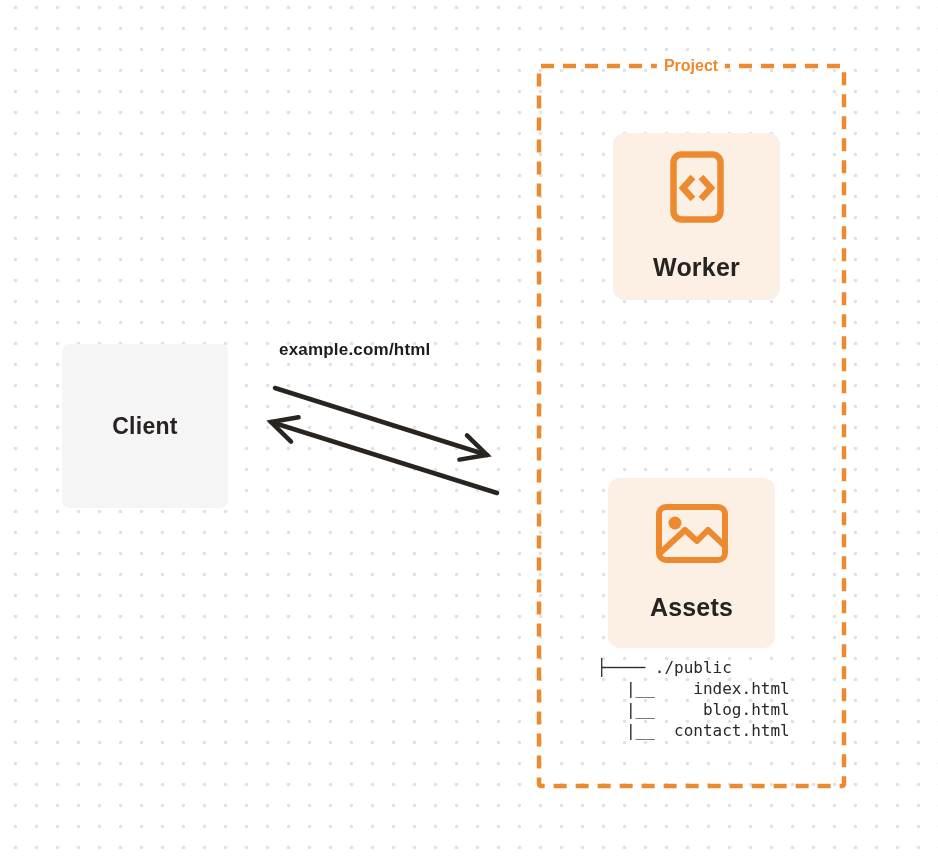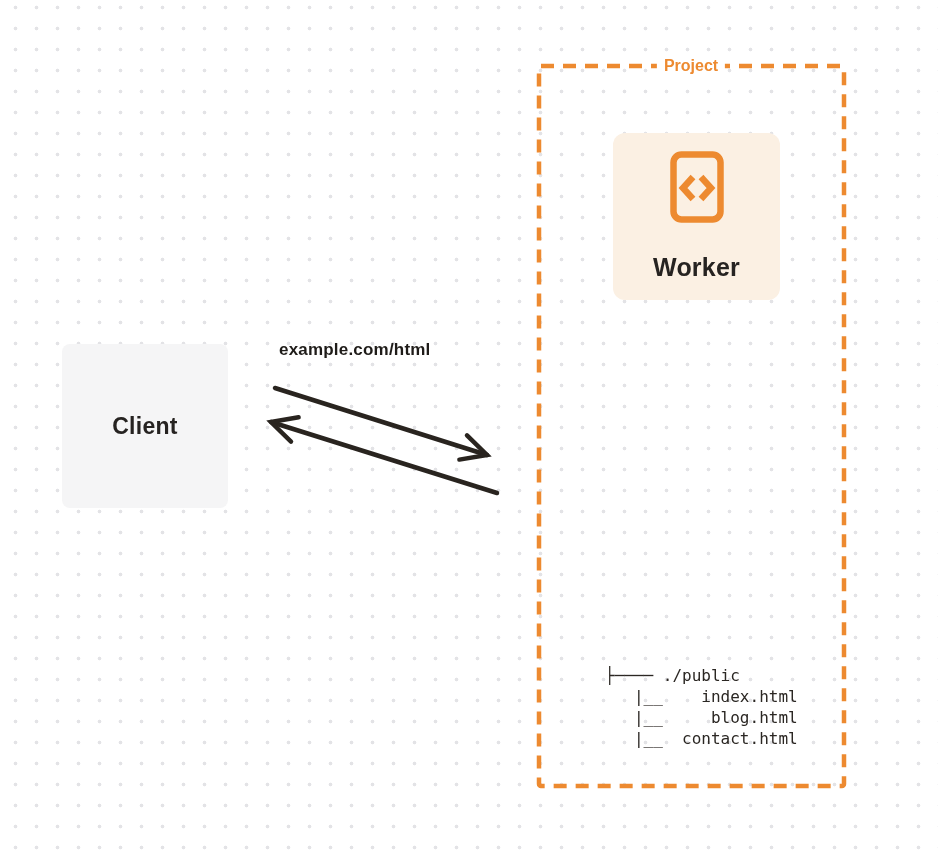--- a/index.html
+++ b/index.html
@@ -45,21 +45,21 @@
   .project-label {
     position: absolute; left: 691px; top: 52px;
     transform: translateX(-50%);
     background: #ffffff;
     padding: 0 7px;
     font-size: 16px; font-weight: bold; line-height: 28px;
     color: #ed8a30;
     white-space: nowrap;
   }
   .file-tree {
-    position: absolute; left: 589px; top: 649px; margin: 16px;
+    position: absolute; left: 589px; top: 649px; margin: 8px;
     font-family: "DejaVu Sans Mono", monospace;
     font-size: 16px; line-height: 21px;
     color: #2b2723;
     white-space: pre;
   }
 </style>
 </head>
 <body>
 
 <div class="canvas">
@@ -91,19 +91,36 @@
     <span>
       <svg width="54" height="72" viewBox="0 0 54 72" xmlns="http://www.w3.org/2000/svg" aria-hidden="true">
         <rect x="3.5" y="3.5" width="47" height="65" rx="8" fill="none" stroke="#ed8a30" stroke-width="6.5"></rect>
         <path d="M23 26 L13 37 L23 48" fill="none" stroke="#ed8a30" stroke-width="6.5" stroke-linejoin="miter"></path>
         <path d="M31 26 L41 37 L31 48" fill="none" stroke="#ed8a30" stroke-width="6.5" stroke-linejoin="miter"></path>
       </svg>
     </span>
     <span class="panel-label">Worker</span>
   </div>
 
+  <div class="node panel assets-node">
+    <span>
+      <svg width="72" height="59" viewBox="0 0 72 59" xmlns="http://www.w3.org/2000/svg" aria-hidden="true">
+        <defs>
+          <clipPath id="imgclip">
+              <rect x="3" y="3" width="66" height="53" rx="7"></rect>
+            </clipPath>
+        </defs>
+        <g clip-path="url(#imgclip)">
+          <circle cx="19" cy="19" r="6.5" fill="#ed8a30"></circle>
+          <path d="M2 51 L29 26 L41 37 L52 26 L70 43" fill="none" stroke="#ed8a30" stroke-width="6" stroke-linejoin="round"></path>
+        </g>
+        <rect x="3" y="3" width="66" height="53" rx="7" fill="none" stroke="#ed8a30" stroke-width="6"></rect>
+      </svg>
+    </span>
+    <span class="panel-label">Assets</span>
+  </div>
 
   <pre class="file-tree">├──── ./public
    |__    index.html
    |__     blog.html
    |__  contact.html</pre>
 
 </div>
 
 </body></html>

